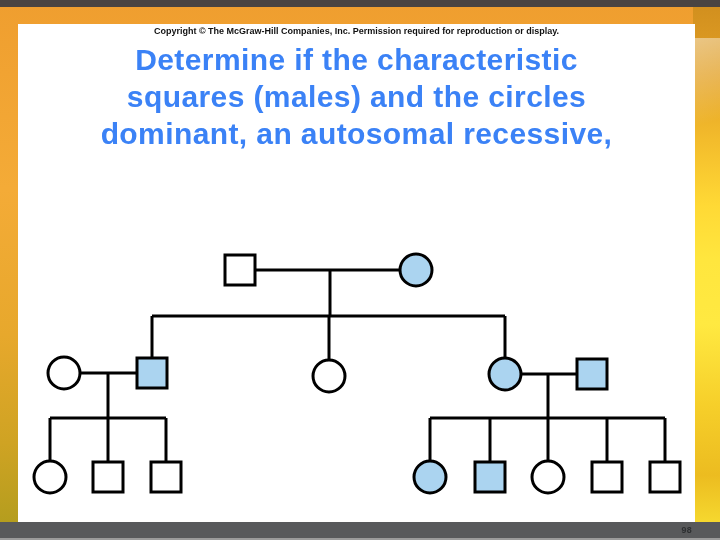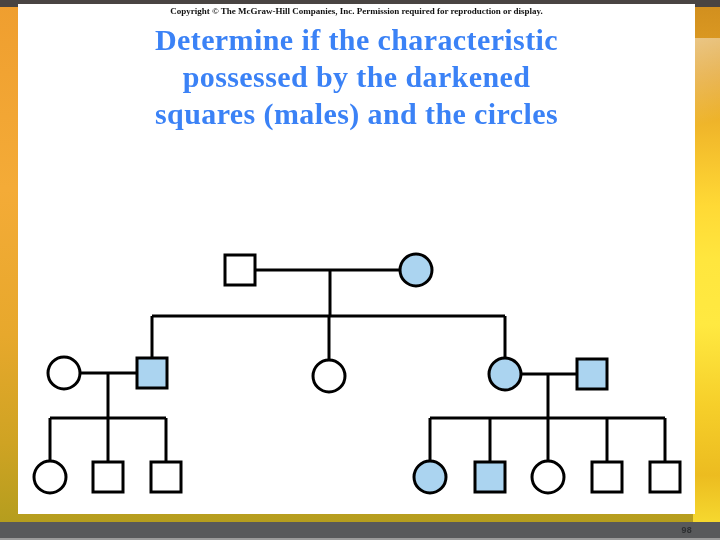--- a/index.html
+++ b/index.html
@@ -19,23 +19,22 @@
   }
   .bg-right-streak {
     position:absolute; top:38px; right:0; width:27px; height:120px;
     background:linear-gradient(165deg, rgba(255,255,255,0.45), rgba(255,255,255,0) 70%);
   }
   .top-bar {
     position:absolute; top:0; left:0; width:720px; height:7px;
     background:#494442;
   }
   .slide-panel {
-    position:absolute; left:18px; top:4px; width:677px; height:510px;
+    position:absolute; left:18px; top:24px; width:677px; height:510px;
     background:#ffffff;
-    font-family:Liberation Serif, serif;
   }
   .copyright {
     margin-top:2px; text-align:center;
     font-size:9px; font-weight:bold; color:#111; letter-spacing:0px;
   }
   .slide-title {
     margin-top:5px; text-align:center;
     font-size:30px; line-height:37px; font-weight:bold; color:#3b82f6;
     letter-spacing:0.4px;
   }
@@ -63,22 +62,22 @@
 <div class="bg-base"></div>
 <div class="bg-right">
   <div class="bg-right-streak"></div>
 </div>
 <div class="top-bar"></div>
 
 <div class="slide-panel">
   <div class="copyright">Copyright © The McGraw-Hill Companies, Inc. Permission required for reproduction or display.</div>
   <div class="slide-title">
     <div>Determine if the characteristic</div>
-    <div>possessed by the darkened</div>
     <div>squares (males) and the circles</div>
+    <div>dominant, an autosomal recessive,</div>
   </div>
 </div>
 
 <svg class="pedigree-svg" viewBox="0 0 720 540" xmlns="http://www.w3.org/2000/svg">
     <line x1="240" y1="270" x2="416" y2="270" stroke="#000000" stroke-width="3"></line>
     <line x1="330" y1="270" x2="330" y2="316" stroke="#000000" stroke-width="3"></line>
     <line x1="152" y1="316" x2="505" y2="316" stroke="#000000" stroke-width="3"></line>
     <line x1="152" y1="316" x2="152" y2="373" stroke="#000000" stroke-width="3"></line>
     <line x1="329" y1="316" x2="329" y2="376" stroke="#000000" stroke-width="3"></line>
     <line x1="505" y1="316" x2="505" y2="374" stroke="#000000" stroke-width="3"></line>

